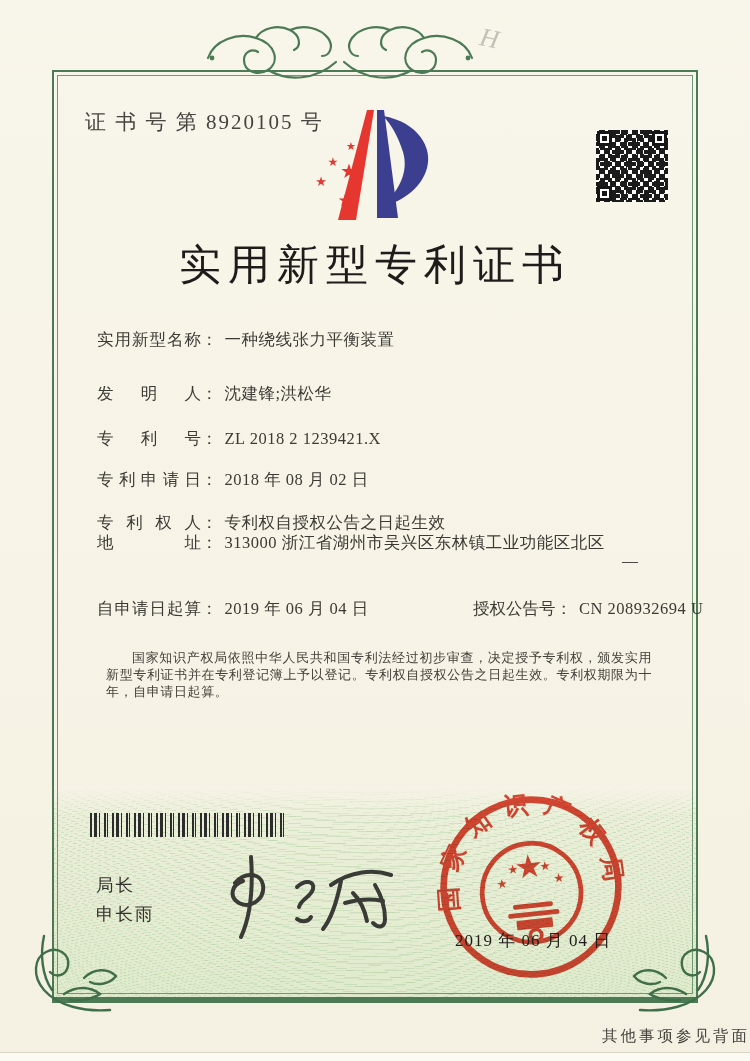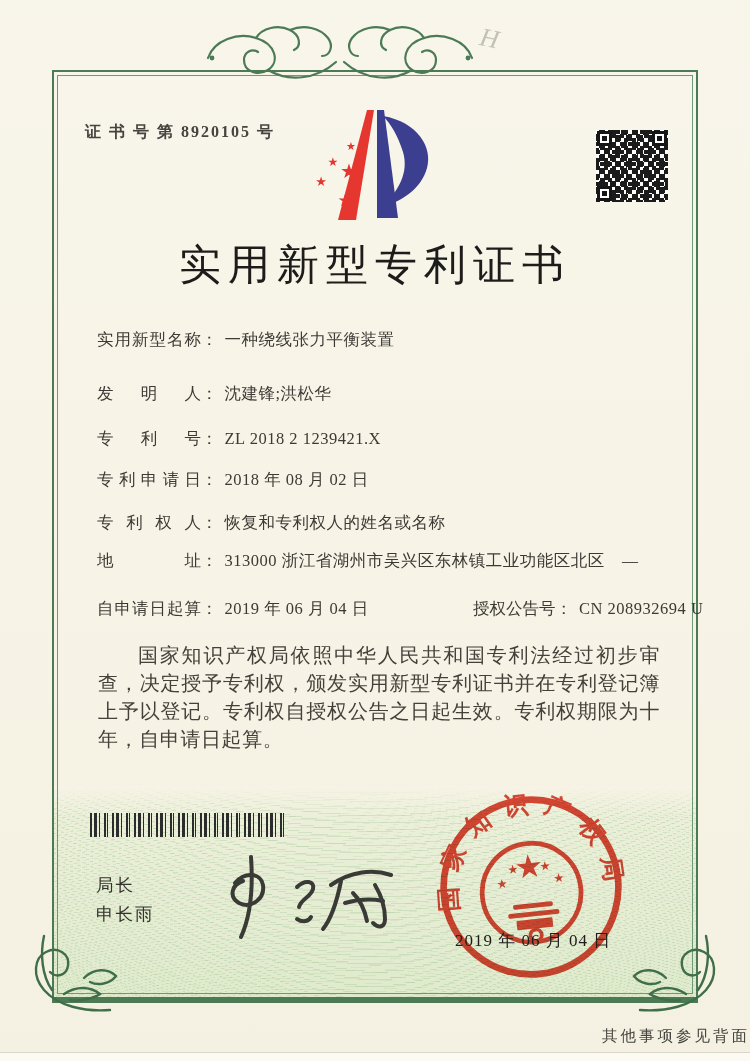--- a/index.html
+++ b/index.html
@@ -33,21 +33,21 @@
   .ornament-top{position:absolute;left:204px;top:22px;width:272px;height:68px;}
   .corner-flourish{position:absolute;width:100px;height:86px;}
   .corner-flourish.bl{left:24px;top:928px;}
   .corner-flourish.br{left:626px;top:928px;transform:scaleX(-1);}
   .pencil-mark{
     position:absolute;left:480px;top:24px;font-size:26px;font-style:italic;
     color:rgba(150,150,138,.55);transform:rotate(12deg);
   }
   
   .cert-no{
-    position:absolute;left:85px;top:122px;font-size:16px;letter-spacing:2px;color:#45443f;font-weight:bold;
+    position:absolute;left:85px;top:108px;font-size:21px;letter-spacing:2px;color:#45443f;
   }
   .logo{position:absolute;left:304px;top:106px;width:140px;height:118px;}
   .qr{
     position:absolute;left:596px;top:130px;width:72px;height:72px;background:#fdfdfb;
     background-image:
       repeating-conic-gradient(#1b1b1b 0 25%,rgba(0,0,0,0) 0 50%),
       repeating-conic-gradient(#1b1b1b 0 25%,rgba(0,0,0,0) 0 50%);
     background-size:8px 8px,11px 13px;
     background-position:0 0,3px 5px;
   }
@@ -65,21 +65,21 @@
   .field-row .lbl{
     display:inline-block;width:104px;text-align:justify;text-align-last:justify;
     vertical-align:bottom;
   }
   .field-row .val{margin-left:7px;letter-spacing:.5px;}
   .grant-pair2{position:absolute;left:376px;top:0;}
   .artifact-dash{position:absolute;left:622px;top:552px;font-size:16px;color:#2d2d2d;}
   
   .body-text{position:absolute;left:90px;top:633px;width:578px;color:#44413a;}
   .body-text p{
-    margin:8px;font-size:20px;line-height:28px;text-indent:2em;
+    margin:16px;font-size:13px;line-height:17px;text-indent:2em;
     text-align:justify;letter-spacing:.6px;
   }
   
   .barcode{
     position:absolute;left:90px;top:813px;width:198px;height:24px;
     background:repeating-linear-gradient(90deg,
       #2c2c2c 0 2px,rgba(0,0,0,0) 2px 4px,
       #2c2c2c 4px 7px,rgba(0,0,0,0) 7px 9px,
       #2c2c2c 9px 10px,rgba(0,0,0,0) 10px 14px,
       #2c2c2c 14px 16px,rgba(0,0,0,0) 16px 17px,
@@ -173,23 +173,23 @@
   <div class="field-row" style="top:383px">
     <span class="lbl">发明人</span><span>：</span><span class="val">沈建锋;洪松华</span>
   </div>
   <div class="field-row" style="top:428px">
     <span class="lbl">专利号</span><span>：</span><span class="val">ZL 2018 2 1239421.X</span>
   </div>
   <div class="field-row" style="top:469px">
     <span class="lbl">专利申请日</span><span>：</span><span class="val">2018 年 08 月 02 日</span>
   </div>
   <div class="field-row" style="top:512px">
-    <span class="lbl">专利权人</span><span>：</span><span class="val">恢复和专利权人的姓名或名称</span>
-  </div>
-  <div class="field-row" style="top:550px">
+    <span class="lbl">专利权人</span><span>：</span><span class="val">专利权自授权公告之日起生效</span>
+  </div>
+  <div class="field-row" style="top:532px">
     <span class="lbl">地址</span><span>：</span><span class="val">313000 浙江省湖州市吴兴区东林镇工业功能区北区</span>
   </div>
   <div class="artifact-dash">—</div>
 
   <div class="field-row" style="top:598px">
     <span class="lbl">自申请日起算</span><span>：</span><span class="val">2019 年 06 月 04 日</span>
     <span class="grant-pair2">
       <span>授权公告号</span><span>：</span><span class="val">CN 208932694 U</span>
     </span>
   </div>

